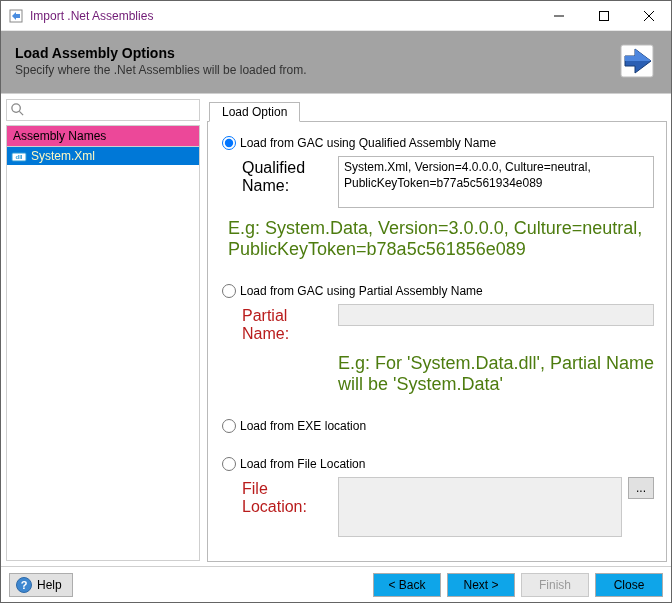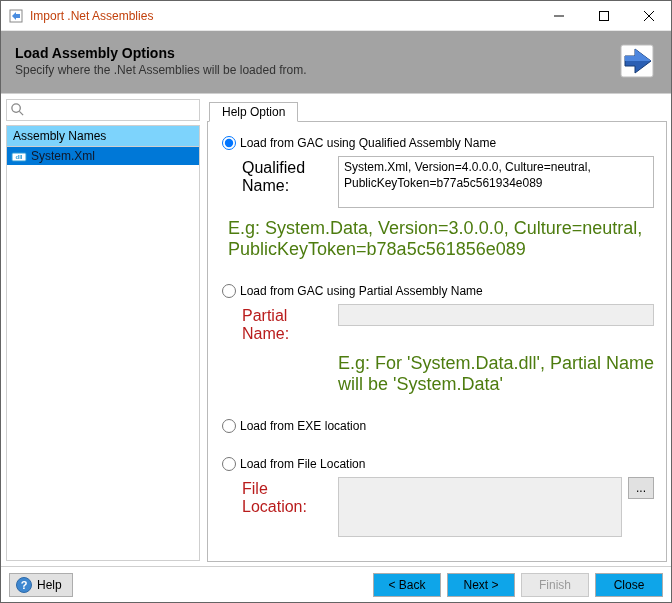--- a/index.html
+++ b/index.html
@@ -28,21 +28,21 @@
     border-bottom: 1px solid #e6e6e6;
   }
   .titlebar .app-icon {
     width: 16px; height: 16px;
     margin-left: 7px;
     display: inline-flex;
   }
   .titlebar .title {
     margin-left: 6px;
     font-size: 12px;
-    color: #c2410c;
+    color: #701a75;
   }
   .titlebar .spacer { flex: 1; }
   .titlebar .winbtn {
     width: 45px; height: 29px;
     display: flex;
     align-items: center;
     justify-content: center;
     font-family: "Segoe UI Symbol", sans-serif;
     font-size: 10px;
     color: #333;
@@ -110,33 +110,33 @@
     flex: 1;
     border: 1px solid #cfcfcf;
     display: flex;
     flex-direction: column;
   }
   .left-panel .hdr {
     padding: 3px 6px;
     font-size: 12px;
     color: #000;
     border-bottom: 1px solid #cfcfcf;
-    background: #7dd3fc;
+    background: #ec4899;
   }
   .asm-list { flex: 1; background: #fff; }
   .asm-item {
     display: flex;
     align-items: center;
     height: 18px;
     padding: 0 4px;
     gap: 4px;
   }
   .asm-item.selected {
     background: #0078d7;
-    color: #0f172a;
+    color: #fef9c3;
   }
   .asm-item .asm-icon {
     width: 16px; height: 16px;
     flex-shrink: 0;
   }
 
   
   .right {
     flex: 1;
     padding: 6px 4px 4px 2px;
@@ -366,21 +366,21 @@
                 </svg>
             </span>
             <span>System.Xml</span>
           </div>
         </div>
       </div>
     </div>
 
     <div class="right">
       <div class="tabs">
-        <div class="tab">Help Option</div>
+        <div class="tab">Load Option</div>
       </div>
       <div class="tab-body">
 
         <div class="option-group">
           <div class="radio-row">
             <input type="radio" name="loadopt" checked="" style="">
             <label>Load from GAC using Qualified Assembly Name</label>
           </div>
           <div class="field-row">
             <div class="field-label">Qualified Name:</div>

